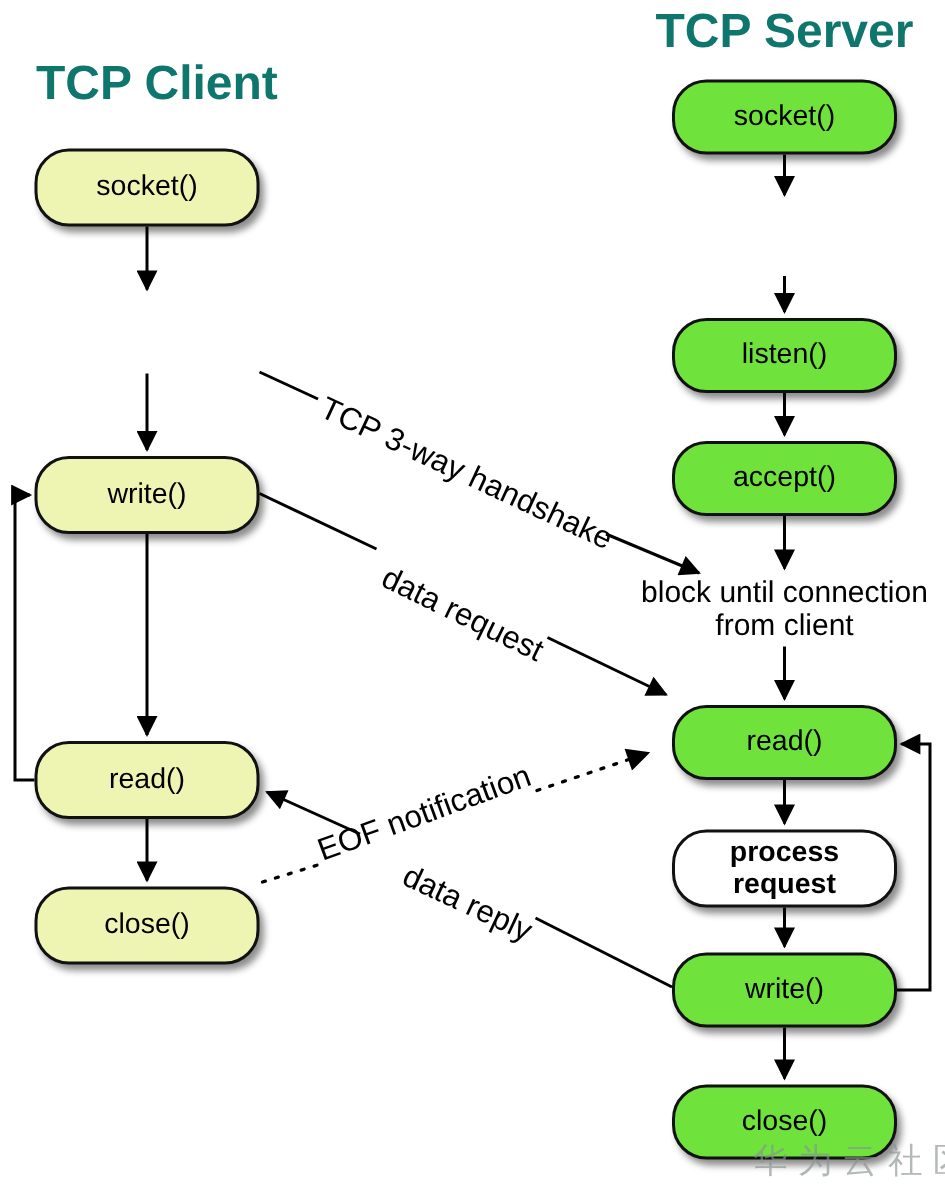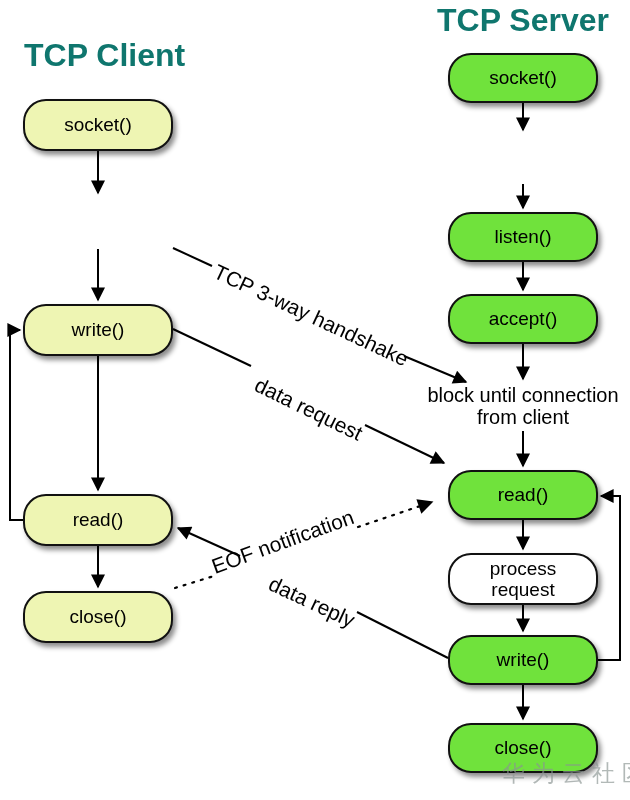--- a/index.html
+++ b/index.html
@@ -19,21 +19,21 @@
   .box{
     position:absolute;width:150px;height:52px;box-sizing:border-box;
     border:2.5px solid #111;border-radius:23px;
     display:flex;align-items:center;justify-content:center;
     font-size:19px;color:#000;text-align:center;
     box-shadow:3px 4px 5px rgba(0,0,0,0.45);
   }
   .c-box{left:23px;background:var(--client-box);}
   .s-box{left:448px;height:50px;background:var(--server-box);}
   .p-box{left:448px;height:52px;background:var(--process-box);line-height:21px;}
-  .p-box span{display:inline-block;width:90px;}
+  .p-box span{display:inline-block;width:90px;font-weight:bold;}
   .block-note{
     position:absolute;left:413px;top:384px;width:220px;
     text-align:center;font-size:20px;line-height:22px;color:#000;
   }
   .diag-label{font-size:21px;fill:#000;font-family:"Liberation Sans",sans-serif;}
   .watermark{
     position:absolute;left:502px;top:758px;
     font-size:23px;letter-spacing:7px;color:var(--watermark);
     opacity:0.65;white-space:nowrap;z-index:5;
   }

